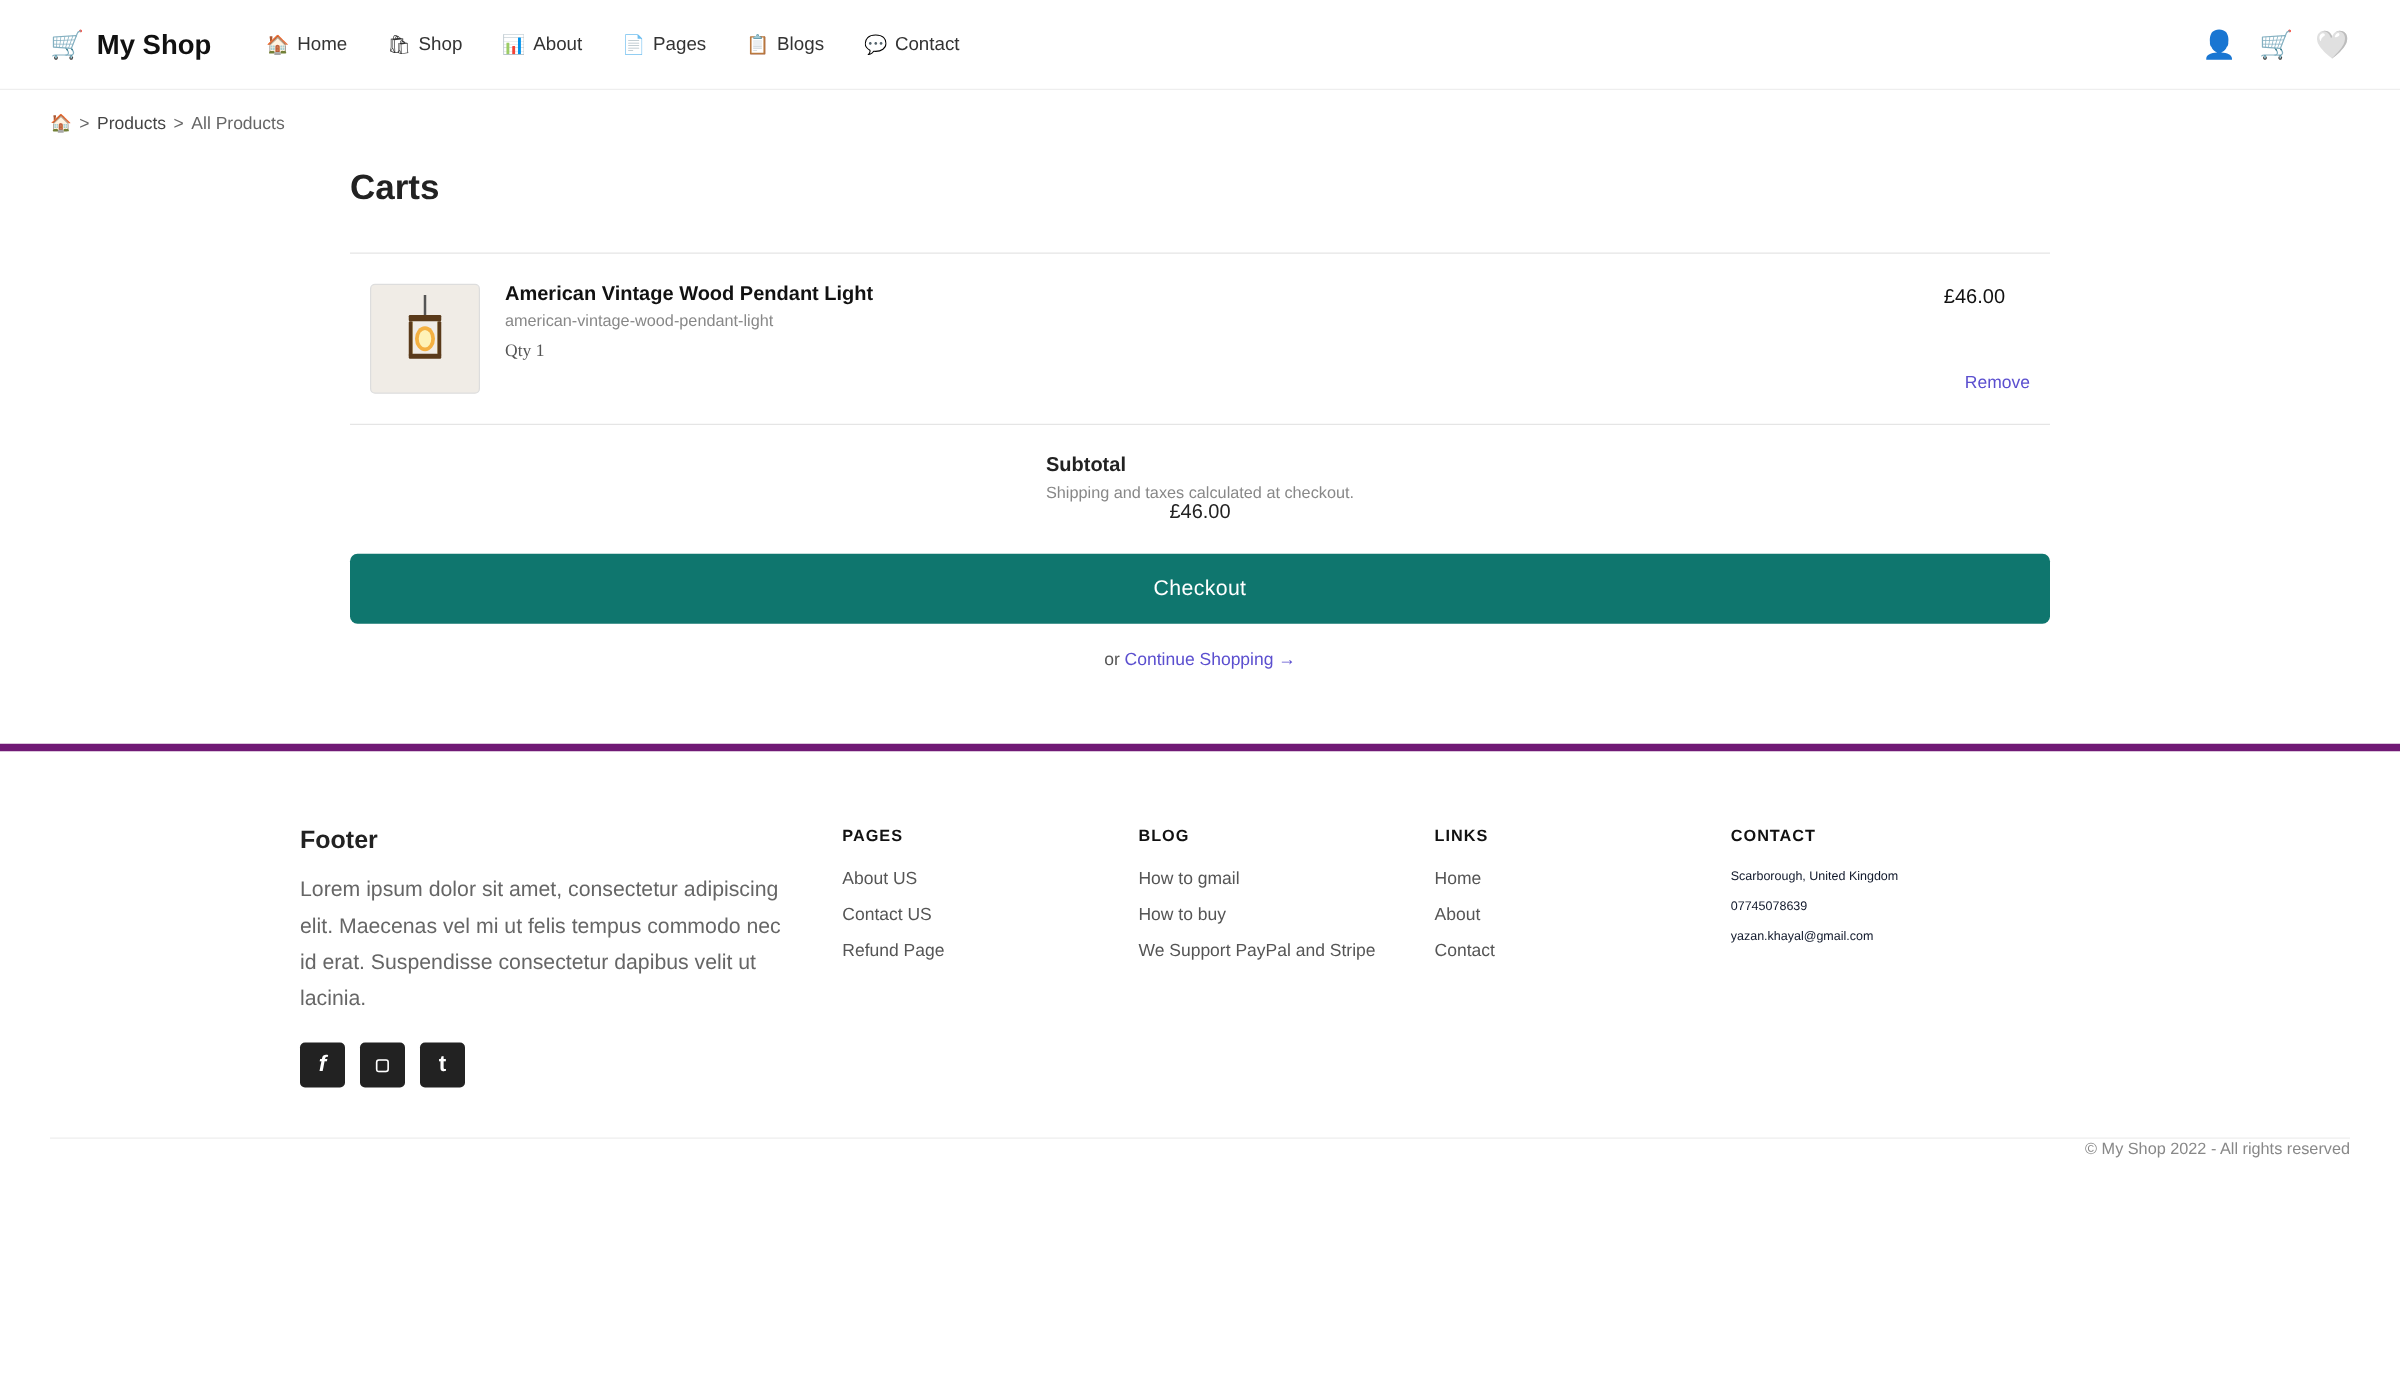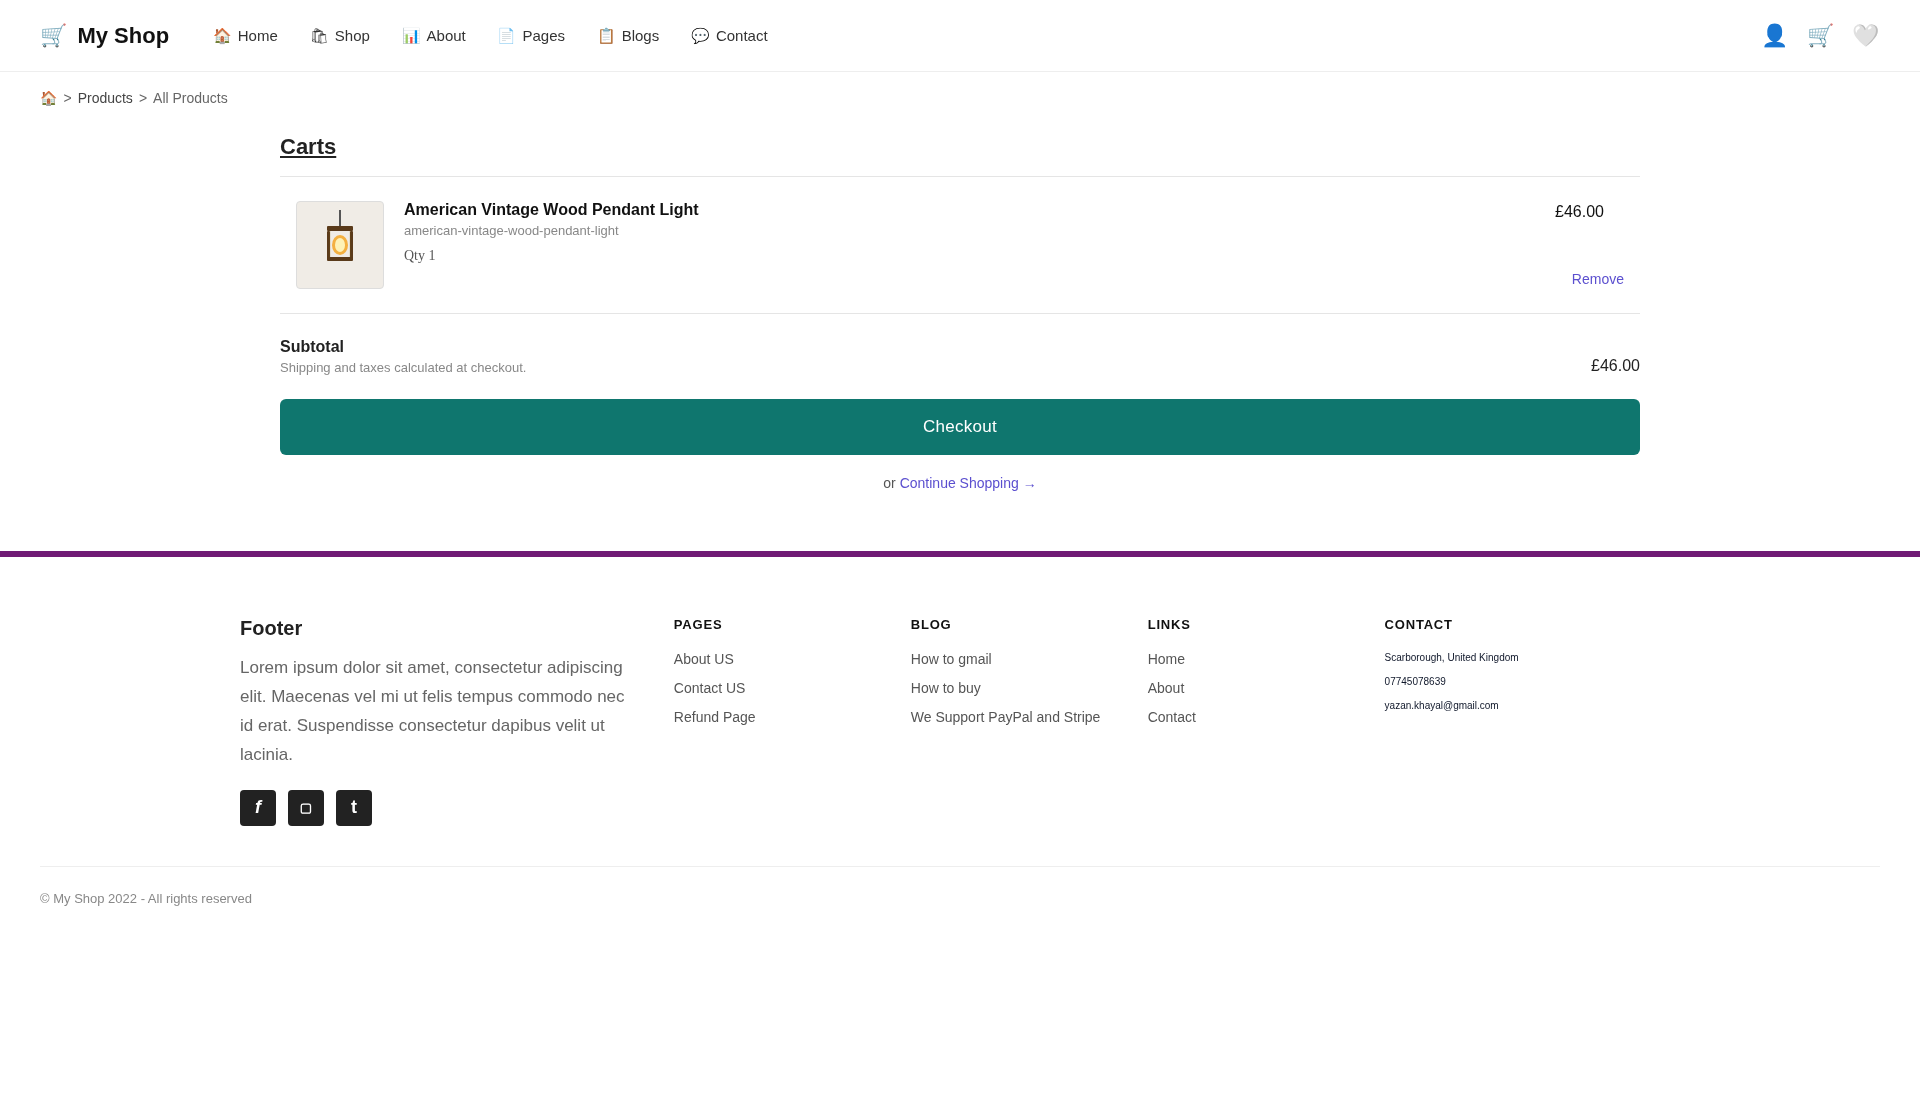--- a/index.html
+++ b/index.html
@@ -64,24 +64,23 @@
 
     
     .main-content {
       padding: 10px 40px 60px;
       max-width: 1440px;
       margin: 0 auto;
     }
 
     
     .cart-title {
-      font-size: 22px;
+      font-size: 28px;
       font-weight: 600;
-      margin-bottom: 16px;
-      text-decoration: underline;
+      margin-bottom: 36px;
     }
     .cart-divider {
       border: none;
       border-top: 1px solid #e5e5e5;
       margin-bottom: 0;
     }
 
     
     .cart-item {
       display: flex;
@@ -147,22 +146,23 @@
       flex-direction: column;
       align-items: flex-end;
       justify-content: space-between;
       height: 88px;
     }
 
     
     .subtotal-row {
       display: flex;
       justify-content: space-between;
-      align-items: flex-end;
+      align-items: center;
       padding: 24px 0 10px;
+      flex-direction: column;
     }
     .subtotal-label {
       font-size: 16px;
       font-weight: 600;
     }
     .subtotal-note {
       font-size: 13px;
       color: #888;
       margin-top: 4px;
     }
@@ -260,23 +260,22 @@
       color: #555;
       text-decoration: none;
     }
     .footer-col p {
       font-size: 10px;
       color: #0f172a;
       margin-bottom: 8px;
       line-height: 1.6;
     }
     .footer-bottom {
-      text-align: left;
+      text-align: right;
       border-top: 1px solid #eee;
-      padding-top: 24px;
       font-size: 13px;
       color: #888;
     }
   </style>
 </head>
 <body>
 
 <nav class="navbar">
   <a class="navbar-brand">
     <span>🛒</span>

